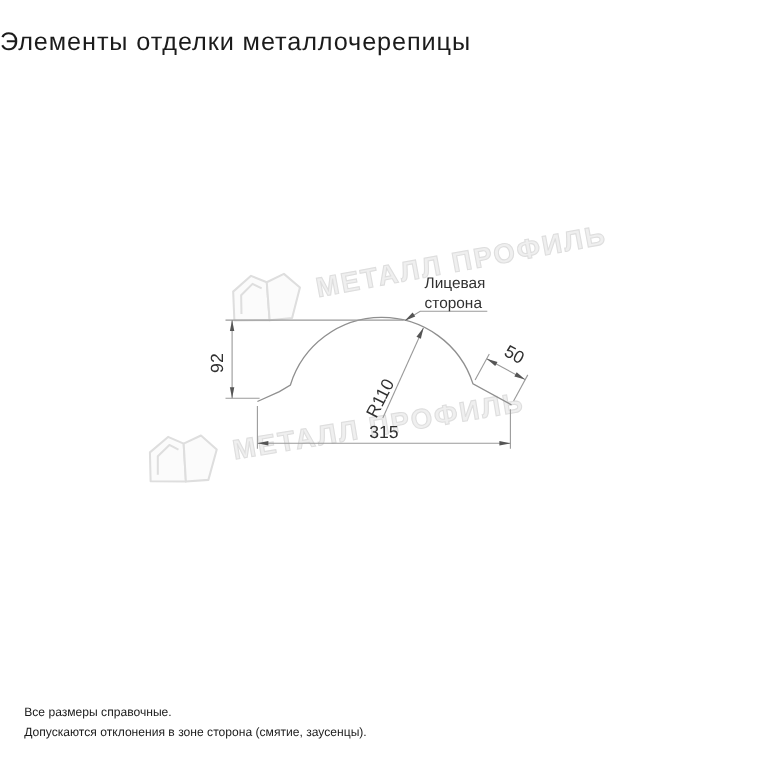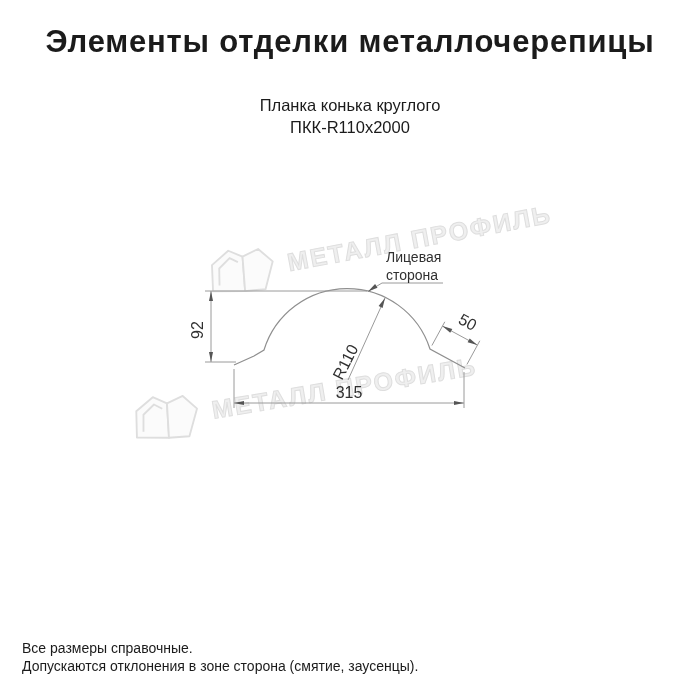--- a/index.html
+++ b/index.html
@@ -1,22 +1,22 @@
 <!DOCTYPE html>
 <html><head>
 <meta charset="utf-8">
 <style>
   html,body{margin:0;padding:0;}
   body{width:700px;height:700px;background:#ffffff;position:relative;overflow:hidden;
        font-family:"Liberation Sans", sans-serif;}
   .canvas{position:absolute;inset:0;width:700px;height:700px;background:#fff;}
 
   
-  .page-title{position:absolute;top:24px;left:0;width:700px;text-align:center;
-     font-size:31px;font-weight:700;color:#1b1b1b;letter-spacing:.8px;margin:0;}
+  .page-title{position:absolute;top:24px;left:0;width:700px;text-align:left;
+     font-size:23px;font-weight:400;color:#1b1b1b;letter-spacing:.8px;margin:0;}
   .subtitle{position:absolute;top:94px;left:0;width:700px;text-align:center;
      font-size:16.5px;line-height:22px;color:#1b1b1b;}
 
   
   .wm{position:absolute;display:flex;align-items:center;gap:8px;z-index:1;
       white-space:nowrap;pointer-events:none;}
   .wm-text{font-size:25px;font-weight:700;letter-spacing:2px;color:#efefef;
       -webkit-text-stroke:1px #dedede;}
   .wm1{left:204px;top:252px;transform:rotate(-10.5deg);transform-origin:0 60%;}
   .wm2{left:128px;top:398px;transform:rotate(-9.5deg);transform-origin:0 60%;}
@@ -24,21 +24,21 @@
 
   
   .drawing{position:absolute;left:0;top:0;z-index:2;}
   .drawing .thin{stroke:#9a9a9a;stroke-width:1;fill:none;}
   .drawing .profile{stroke:#8f8f8f;stroke-width:1.2;fill:none;}
   .drawing .arr{fill:#555;stroke:none;}
   .drawing text{font-family:"Liberation Sans", sans-serif;fill:#303030;font-size:16px;}
   .drawing text.lbl{font-size:14px;}
 
   
-  .notes{position:absolute;left:22px;top:639px;font-size:14px;line-height:18px;color:#1b1b1b;z-index:2;}
+  .notes{position:absolute;left:22px;top:639px;font-size:11px;line-height:18px;color:#1b1b1b;z-index:2;}
 </style>
 </head>
 <body>
 
 <div class="canvas">
 
   <div class="wm wm1">
     <svg class="wm-logo" width="78" height="52" viewBox="0 0 80 56">
       <g fill="#fbfbfb" stroke="#dedede" stroke-width="2" stroke-linejoin="round">
         <path d="M 6,44 L 10,16 L 30,4 L 44,13 L 40,50 Z"></path>
@@ -54,24 +54,20 @@
       <g fill="#fbfbfb" stroke="#dedede" stroke-width="2" stroke-linejoin="round">
         <path d="M 6,44 L 10,16 L 30,4 L 44,13 L 40,50 Z"></path>
         <path d="M 40,50 L 44,13 L 62,8 L 75,24 L 62,52 Z"></path>
         <path d="M 14,39 L 17,21 L 30,12 L 38,18" fill="none"></path>
       </g>
     </svg>
     <span class="wm-text">МЕТАЛЛ ПРОФИЛЬ</span>
   </div>
 
   <h1 class="page-title">Элементы отделки металлочерепицы</h1>
-  <div class="subtitle">
-    <div>Планка конька круглого</div>
-    <div>ПКК-R110х2000</div>
-  </div>
 
   <svg class="drawing" width="700" height="700" viewBox="0 0 700 700">
 
     <path class="profile" d="M 234,365 L 254,356 L 264,350 A 87 87 0 0 1 430,349 L 465,368"></path>
 
     <g>
       <path class="thin" d="M 205,291 L 367,291"></path>
       <path class="thin" d="M 205,362 L 236,362"></path>
       <path class="thin" d="M 211,291 L 211,362"></path>
       <polygon class="arr" points="211,291 209,301 213,301"></polygon>

